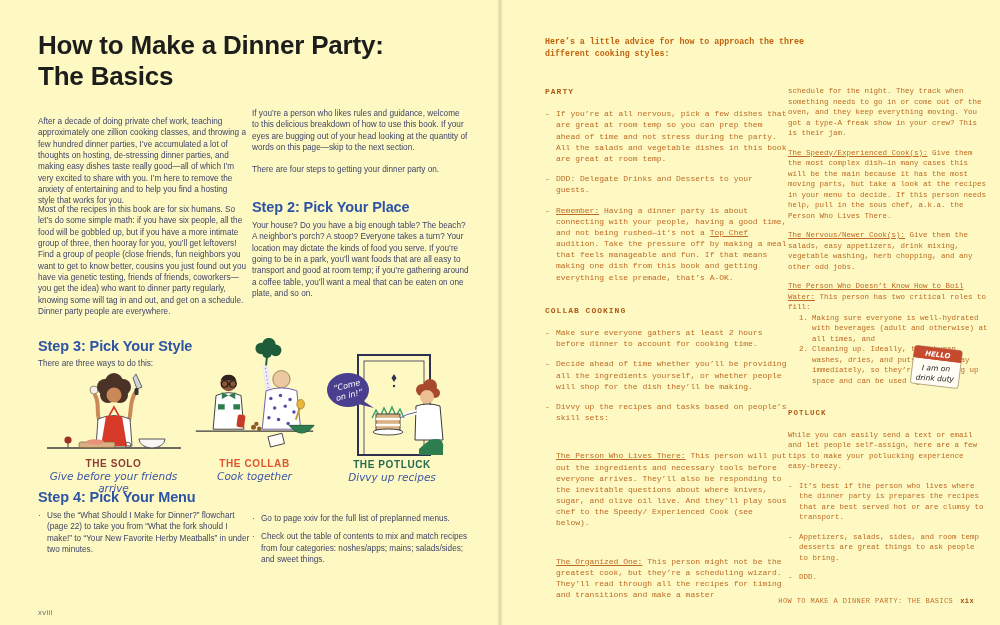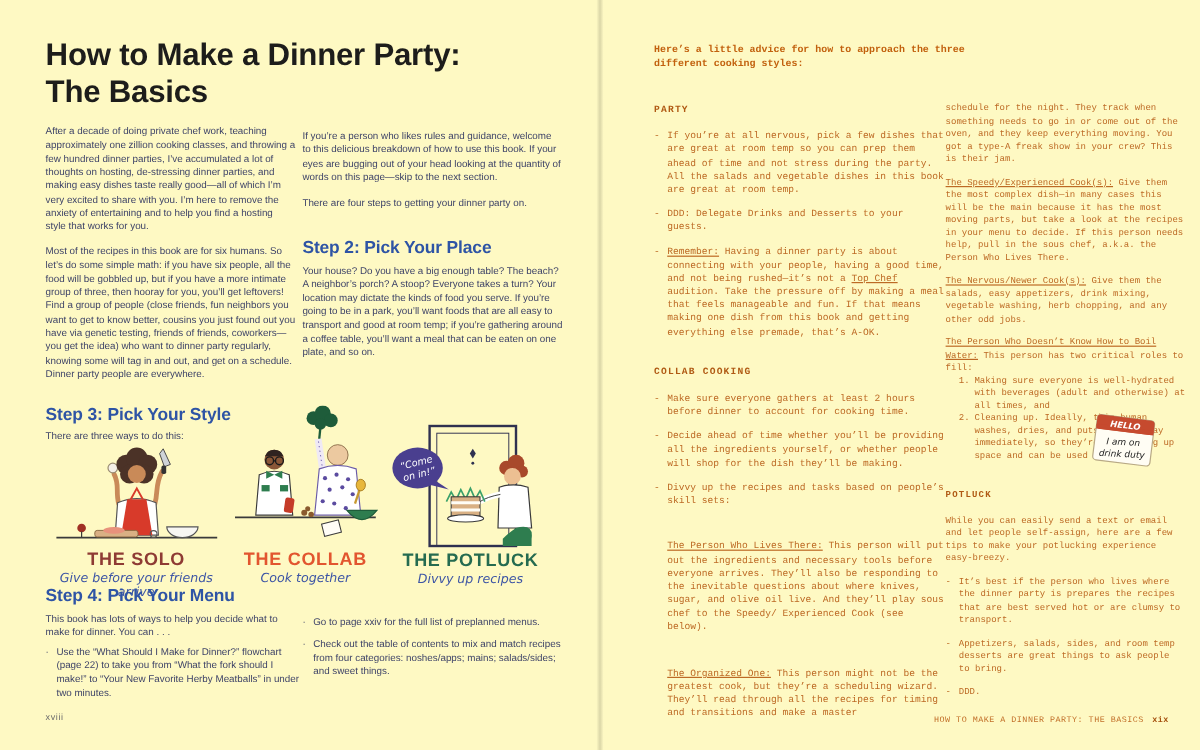--- a/index.html
+++ b/index.html
@@ -9,43 +9,43 @@
   .page { position:relative; width:500px; height:625px; }
   .page-left  { background:#fef9c3; }
   .page-right { background:#fef9c3; }
   .spine { position:absolute; left:497px; top:0; width:6px; height:625px;
            background:linear-gradient(90deg, rgba(0,0,0,0) 0%, rgba(0,0,0,.14) 50%, rgba(0,0,0,0) 100%); z-index:5; }
 
   
   .lp-title { position:absolute; left:38px; top:30px; width:430px;
               font-size:26px; line-height:1.18; font-weight:bold; color:#1D1D1B; letter-spacing:-0.2px; }
   .lp-body { font-size:8.2px; line-height:1.38; color:#3F4468; }
-  .lp-intro1 { position:absolute; left:38px;  top:104px; width:208px; }
+  .lp-intro1 { position:absolute; left:38px;  top:116px; width:208px; }
   .lp-intro2 { position:absolute; left:252px; top:108px; width:216px; }
   .lp-intro2 p + p { margin-top:11px; }
   .step-head { font-size:14.5px; font-weight:bold; color:#2E54A5; letter-spacing:-0.1px; }
   .step1 { position:absolute; left:38px;  top:199px; width:212px; }
   .step2 { position:absolute; left:252px; top:199px; width:218px; }
   .step  .lp-body, .step1 .lp-body, .step2 .lp-body, .step4 .lp-body { margin-top:5px; }
   .step3 { position:absolute; left:38px; top:338px; width:220px; }
   .step3 .lp-body { margin-top:4px; }
   .style-card { position:absolute; text-align:center; }
   .card-solo    { left:36px;  top:368px; width:155px; }
   .card-collab  { left:192px; top:338px; width:125px; }
   .card-potluck { left:318px; top:352px; width:148px; }
-  .style-label { font-size:15px; font-weight:bold; letter-spacing:0.6px; margin-top:2px; }
+  .style-label { font-size:10px; font-weight:bold; letter-spacing:0.6px; margin-top:2px; }
   .label-solo    { color:#8E3B34; }
   .label-collab  { color:#E2552F; }
   .label-potluck { color:#256B50; }
   .hand { font-family:"DejaVu Sans", sans-serif; font-style:italic; font-size:10.5px; color:#3D55A5; margin-top:1px; }
   .step4 { position:absolute; left:38px; top:489px; width:214px; }
   .step4-col2 { position:absolute; left:252px; top:506px; width:222px; }
   .lp-bullet { display:flex; margin-top:7px; }
   .lp-bullet .marker { flex:none; width:9px; text-align:left; }
-  .lp-pagenum { position:absolute; left:38px; bottom:23px; font-size:7.5px; color:#6b6b6b; letter-spacing:0.5px; }
+  .lp-pagenum { position:absolute; left:38px; bottom:8px; font-size:7.5px; color:#6b6b6b; letter-spacing:0.5px; }
 
   
   .mono { font-family:"Liberation Mono", monospace; color:#BD6A25; }
   .rp-header { position:absolute; left:45px; top:36px; width:260px;
                font-size:8.3px; line-height:1.5; font-weight:bold; color:#C2610E; }
   .rp-col { position:absolute; font-size:8px; line-height:1.4; }
   .rp-col1 { left:45px; top:86px; width:242px; }
   .rp-col2 { left:288px; top:86px; width:200px; font-size:7.5px; }
   .rp-h { font-weight:bold; letter-spacing:1px; color:#B05A14; margin-bottom:11px; }
   .rp-gap { margin-top:22px; }
@@ -224,21 +224,20 @@
           <text x="30" y="36" text-anchor="middle" font-family="DejaVu Sans, sans-serif" font-style="italic" font-size="8" fill="#ffffff" transform="rotate(-14 30 38)">“Come</text>
           <text x="30" y="46" text-anchor="middle" font-family="DejaVu Sans, sans-serif" font-style="italic" font-size="8" fill="#ffffff" transform="rotate(-14 30 38)">on in!”</text>
         </g>
       </svg>
       <div class="style-label label-potluck">THE POTLUCK</div>
       <div class="hand">Divvy up recipes</div>
     </div>
 
     <div class="step4">
       <div class="step-head">Step 4: Pick Your Menu</div>
-      <div class="lp-body">This book has lots of ways to help you decide what to make for dinner. You can . . .</div>
       <div class="lp-bullet lp-body">
         <span class="marker">·</span>
         <span>Use the “What Should I Make for Dinner?” flowchart (page 22) to take you from “What the fork should I make!” to “Your New Favorite Herby Meatballs” in under two minutes.</span>
       </div>
     </div>
     <div class="step4-col2">
       <div class="lp-bullet lp-body">
         <span class="marker">·</span>
         <span>Go to page xxiv for the full list of preplanned menus.</span>
       </div>

